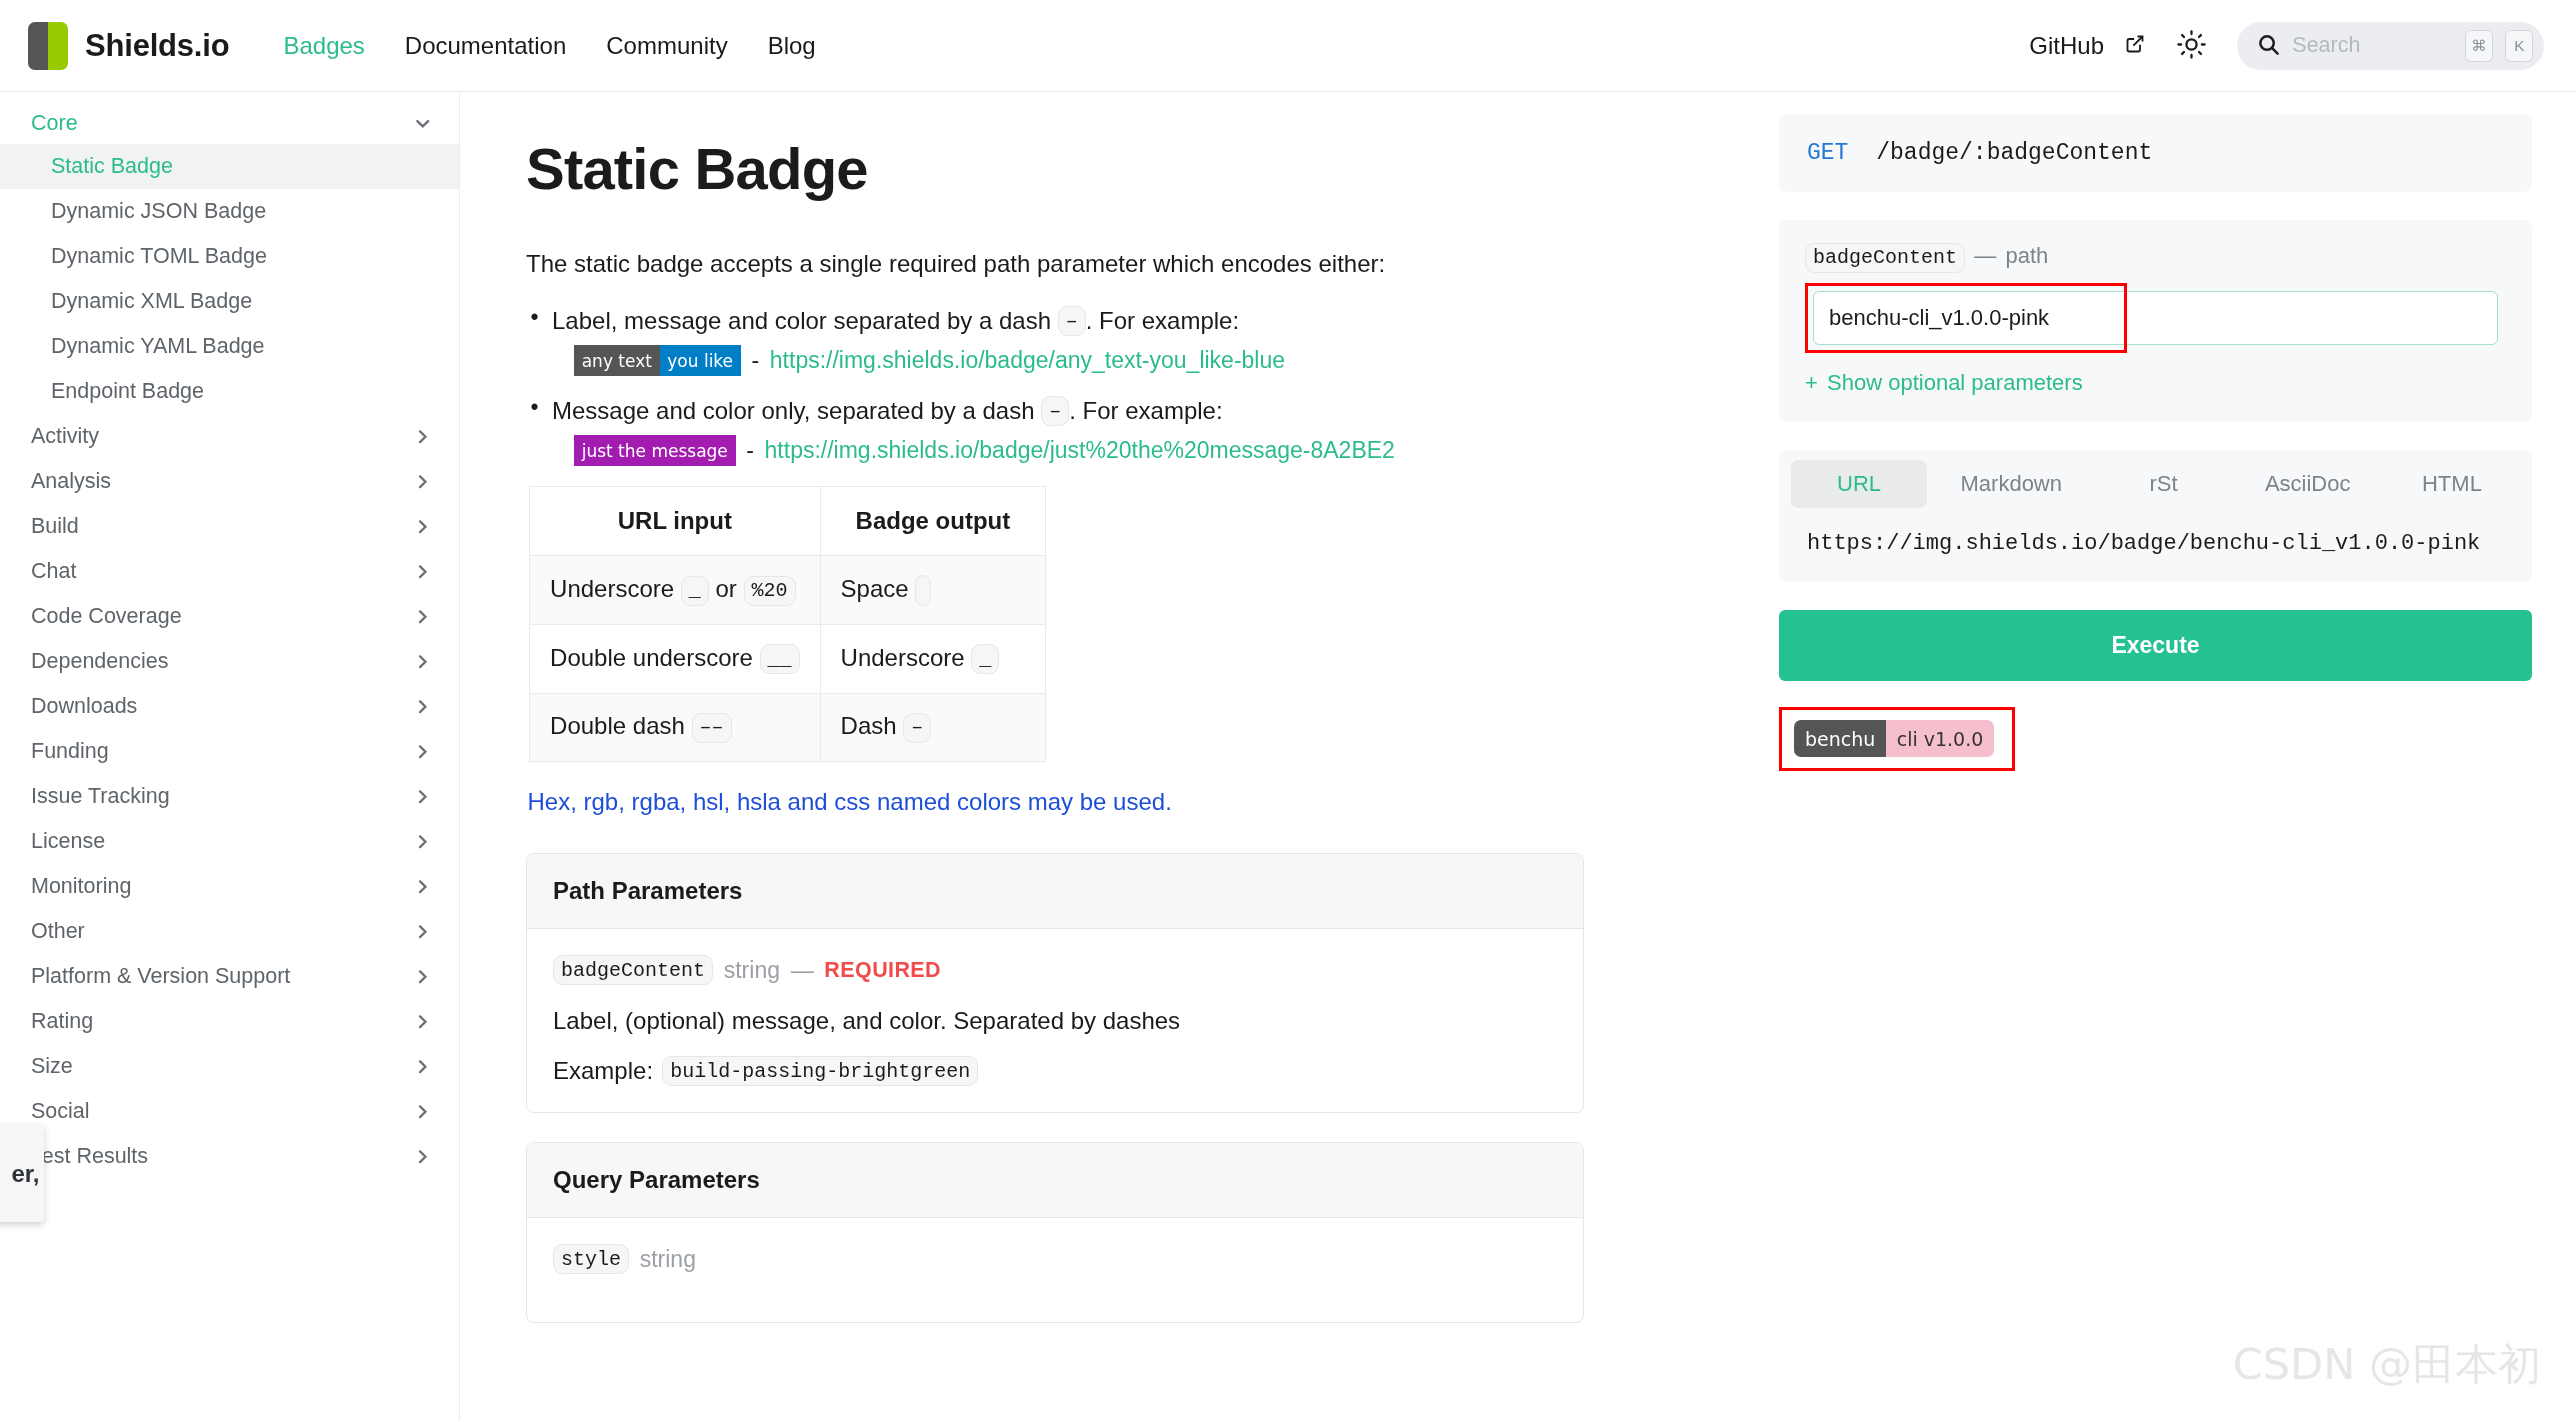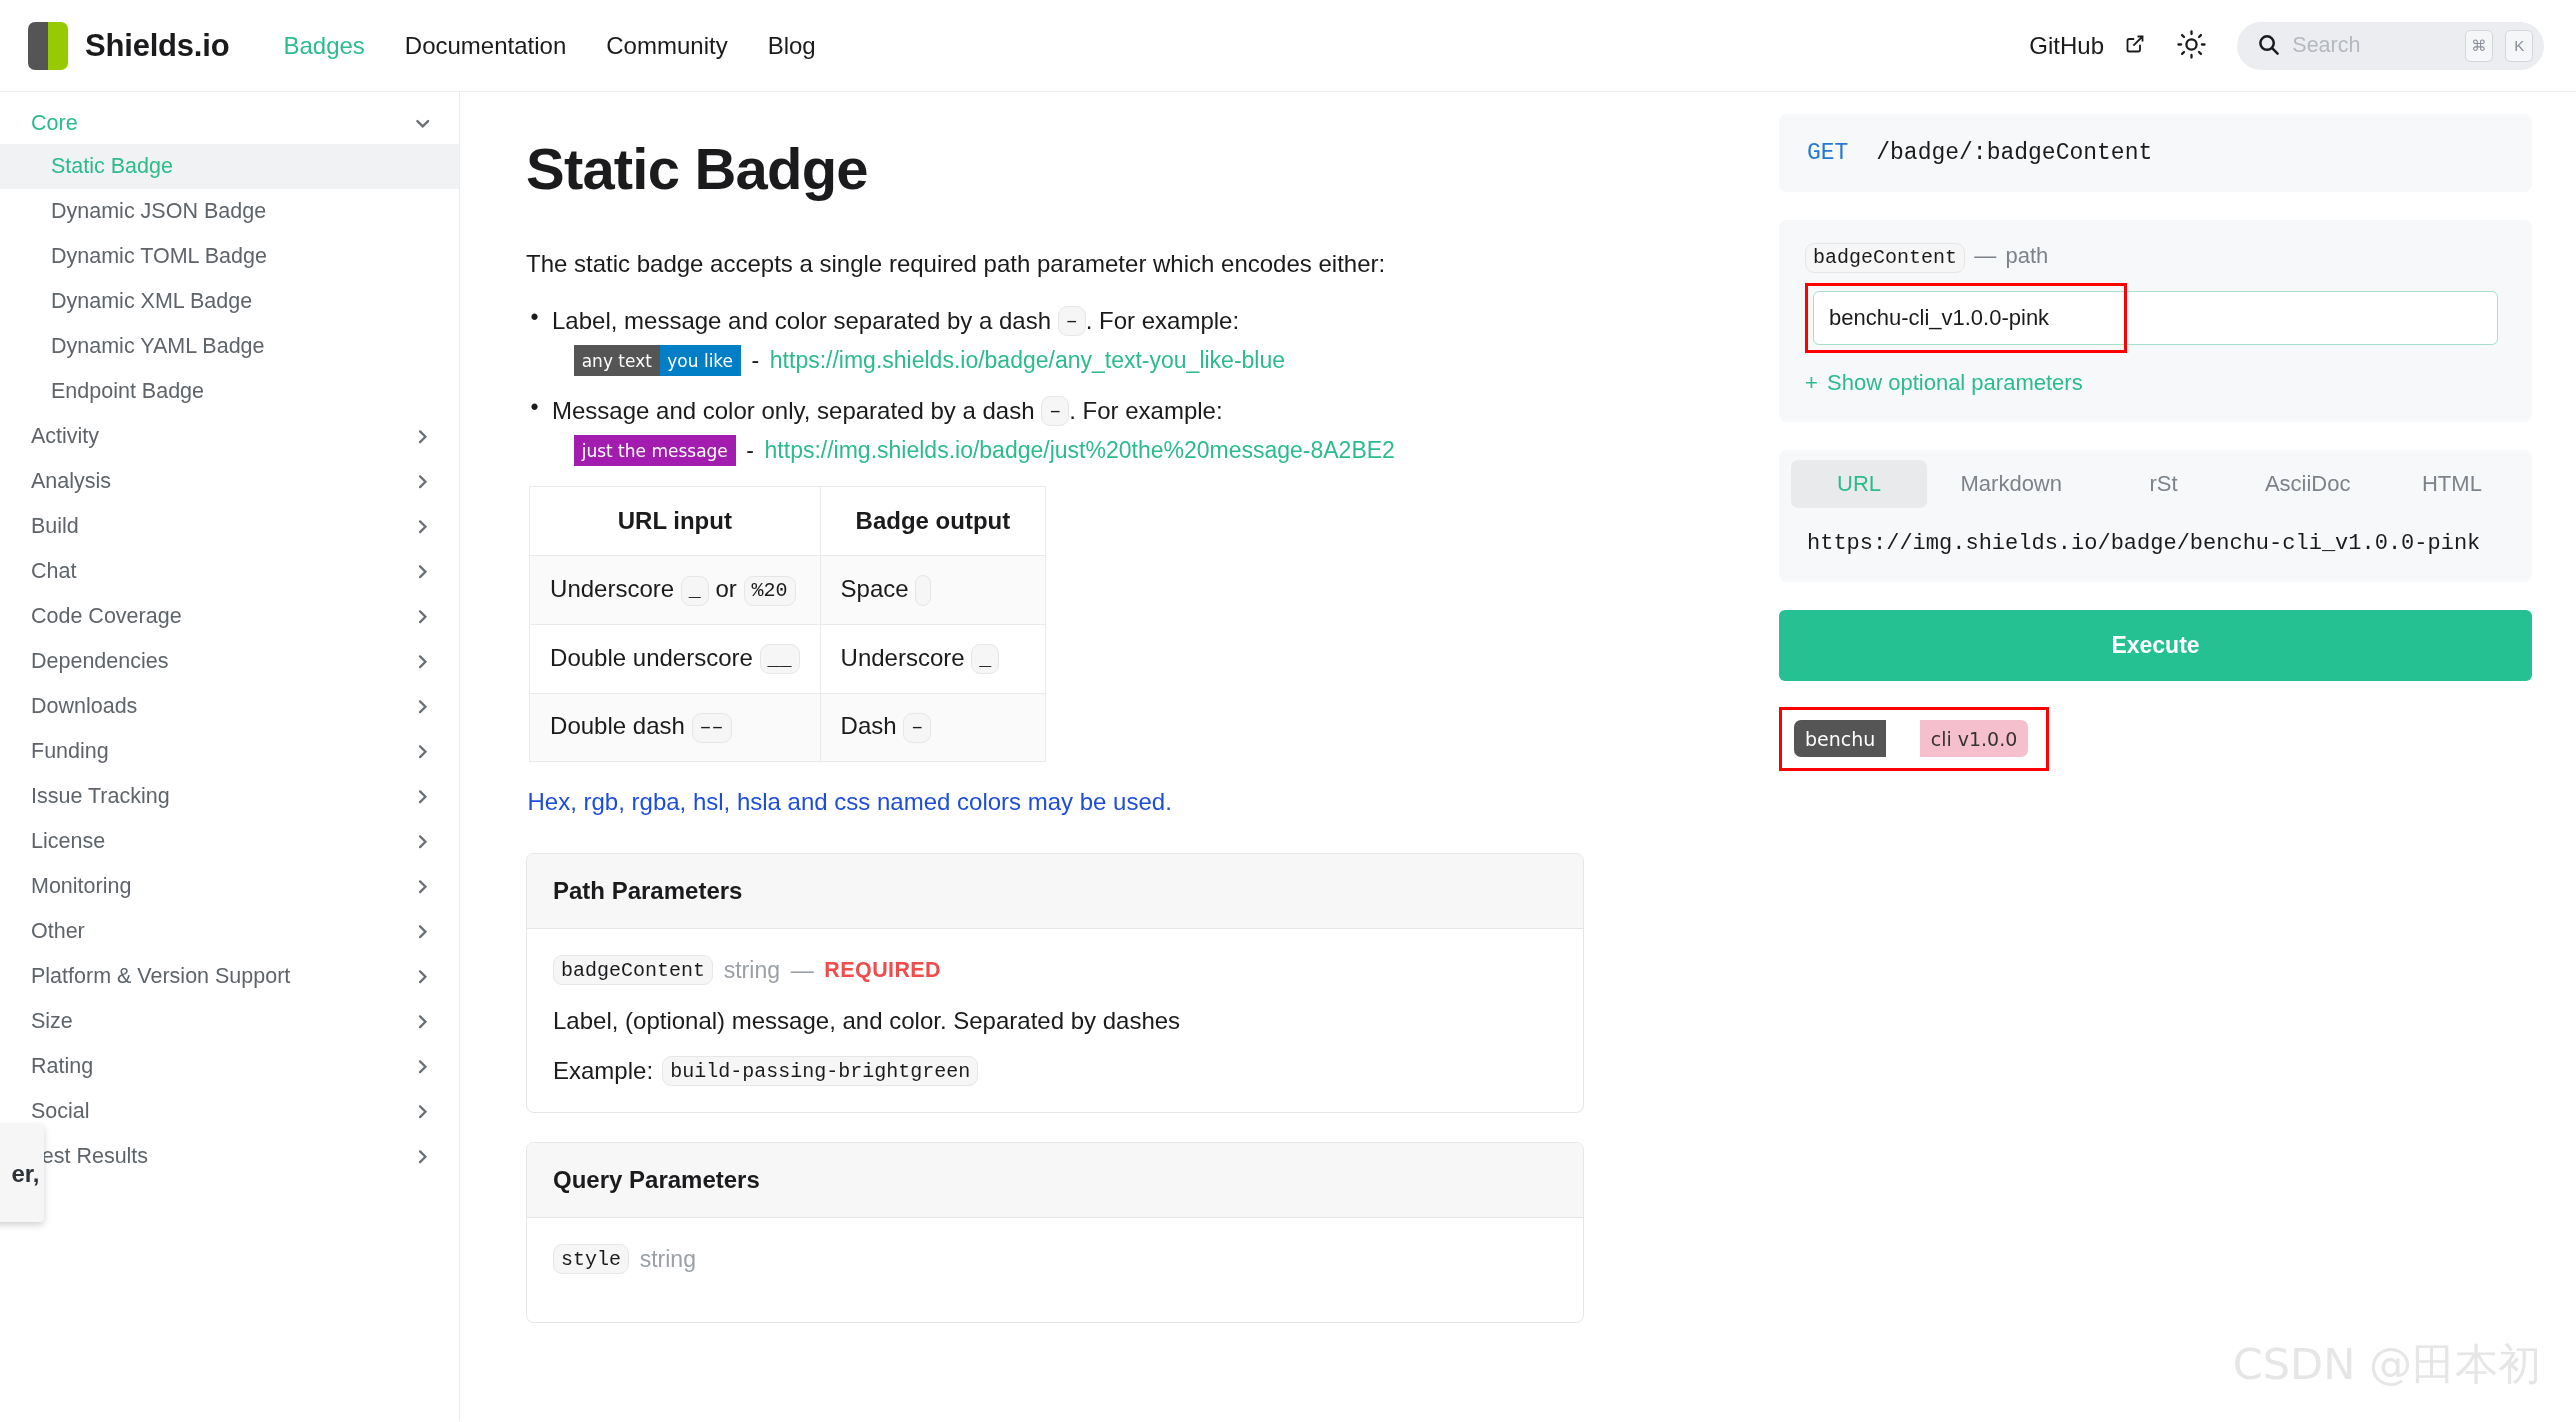--- a/index.html
+++ b/index.html
@@ -246,21 +246,21 @@
     background: #25c193; color: #fff; font-size: 23px; font-weight: bold;
     cursor: pointer; font-family: "Liberation Sans", sans-serif;
     margin-bottom: 26px;
   }
   .result-wrap {
     display: inline-block; border: 3.8px solid #fe0000;
     padding: 10.7px 18.4px 10.7px 12.3px;
   }
   .res-badge {
     display: inline-flex; height: 37px; border-radius: 7px; overflow: hidden;
-    font-family: "DejaVu Sans", sans-serif; font-size: 19px; gap: 34px;
+    font-family: "DejaVu Sans", sans-serif; font-size: 19px;
   }
   .res-badge .rl { background: #555555; color: #fff; padding: 0 10.7px; display: flex; align-items: center; }
   .res-badge .rr { background: #f5bfcd; color: #333; padding: 0 10.7px; display: flex; align-items: center; }
 
   .watermark {
     position: absolute; right: 35px; bottom: 29px;
     font-size: 43px; color: #e6e6e6;
     font-family: "DejaVu Sans", sans-serif;
     z-index: 40; white-space: nowrap;
   }
@@ -452,29 +452,29 @@
         </div>
         <div class="sb-cat">
           <span>Platform &amp; Version Support</span>
           <span class="chev">
             <svg width="21.5" height="21.5" viewBox="0 0 24 24" fill="none" stroke="#6b7076" stroke-width="2.6" stroke-linecap="round">
               <polyline points="9 6 15 12 9 18"></polyline>
             </svg>
           </span>
         </div>
         <div class="sb-cat">
+          <span>Rating</span>
+          <span class="chev">
+            <svg width="21.5" height="21.5" viewBox="0 0 24 24" fill="none" stroke="#6b7076" stroke-width="2.6" stroke-linecap="round">
+              <polyline points="9 6 15 12 9 18"></polyline>
+            </svg>
+          </span>
+        </div>
+        <div class="sb-cat">
           <span>Size</span>
-          <span class="chev">
-            <svg width="21.5" height="21.5" viewBox="0 0 24 24" fill="none" stroke="#6b7076" stroke-width="2.6" stroke-linecap="round">
-              <polyline points="9 6 15 12 9 18"></polyline>
-            </svg>
-          </span>
-        </div>
-        <div class="sb-cat">
-          <span>Rating</span>
           <span class="chev">
             <svg width="21.5" height="21.5" viewBox="0 0 24 24" fill="none" stroke="#6b7076" stroke-width="2.6" stroke-linecap="round">
               <polyline points="9 6 15 12 9 18"></polyline>
             </svg>
           </span>
         </div>
         <div class="sb-cat">
           <span>Social</span>
           <span class="chev">
             <svg width="21.5" height="21.5" viewBox="0 0 24 24" fill="none" stroke="#6b7076" stroke-width="2.6" stroke-linecap="round">

